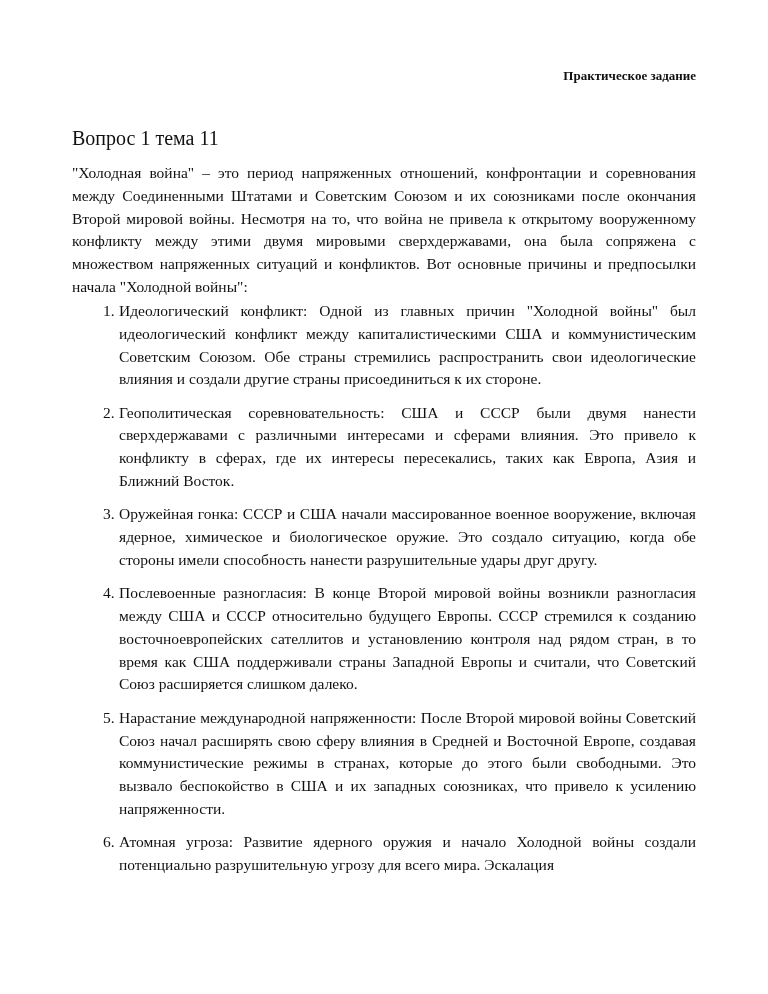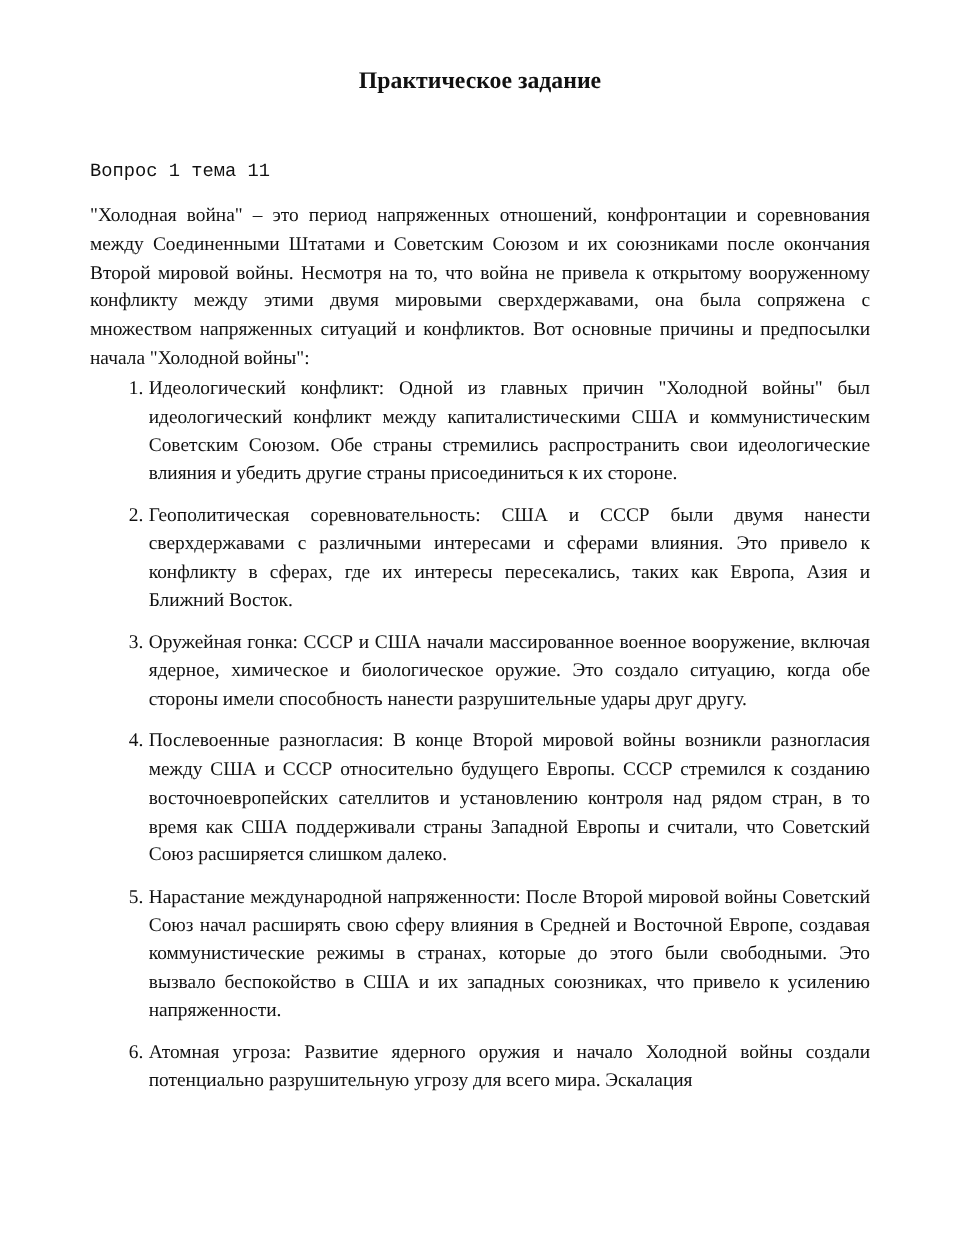--- a/index.html
+++ b/index.html
@@ -1,36 +1,36 @@
 <!DOCTYPE html>
 <html><head>
 <meta charset="utf-8">
 <style>
   html, body { margin: 0; padding: 0; background: #ffffff; }
   body { width: 768px; height: 994px; overflow: hidden; position: relative;
          font-family: "Liberation Serif", "DejaVu Serif", serif; color: #111111; }
   .page { position: absolute; left: 72px; top: 0; width: 624px; }
-  .title { position: absolute; top: 55px; left: 0; width: 624px; text-align: center;
-           font-weight: bold; font-size: 19px; line-height: 20px; }
-  .question { position: absolute; top: 128px; left: 0; font-size: 15px; line-height: 20px; font-family: Liberation Mono, monospace; }
+  .title { position: absolute; top: 66px; left: 0; width: 624px; text-align: right;
+           font-weight: bold; font-size: 13px; line-height: 20px; }
+  .question { position: absolute; top: 128px; left: 0; font-size: 20px; line-height: 20px; }
   .intro { position: absolute; top: 162px; left: 0; width: 624px; font-size: 15.5px;
            line-height: 22.8px; text-align: justify; }
   ol.reasons { position: absolute; top: 300px; left: 0; width: 624px; margin: 0; padding: 0;
                list-style: none; font-size: 15.5px; line-height: 22.8px; }
   ol.reasons li { position: relative; padding-left: 47px; text-align: justify; margin-bottom: 10.5px; }
   ol.reasons li .num { position: absolute; left: 31px; top: 0; }
 </style>
 </head>
 <body>
 
 <div class="page">
   <div class="title">Практическое задание</div>
   <div class="question">Вопрос 1 тема 11</div>
   <p class="intro" style="margin:0">"Холодная война" – это период напряженных отношений, конфронтации и соревнования между Соединенными Штатами и Советским Союзом и их союзниками после окончания Второй мировой войны. Несмотря на то, что война не привела к открытому вооруженному конфликту между этими двумя мировыми сверхдержавами, она была сопряжена с множеством напряженных ситуаций и конфликтов. Вот основные причины и предпосылки начала "Холодной войны":</p>
   <ol class="reasons">
-    <li><span class="num">1.</span><span>Идеологический конфликт: Одной из главных причин "Холодной войны" был идеологический конфликт между капиталистическими США и коммунистическим Советским Союзом. Обе страны стремились распространить свои идеологические влияния и убедить другие страны присоединиться к их стороне.</span></li>
+    <li><span class="num">1.</span><span>Идеологический конфликт: Одной из главных причин "Холодной войны" был идеологический конфликт между капиталистическими США и коммунистическим Советским Союзом. Обе страны стремились распространить свои идеологические влияния и создали другие страны присоединиться к их стороне.</span></li>
     <li><span class="num">2.</span><span>Геополитическая соревновательность: США и СССР были двумя нанести сверхдержавами с различными интересами и сферами влияния. Это привело к конфликту в сферах, где их интересы пересекались, таких как Европа, Азия и Ближний Восток.</span></li>
     <li><span class="num">3.</span><span>Оружейная гонка: СССР и США начали массированное военное вооружение, включая ядерное, химическое и биологическое оружие. Это создало ситуацию, когда обе стороны имели способность нанести разрушительные удары друг другу.</span></li>
     <li><span class="num">4.</span><span>Послевоенные разногласия: В конце Второй мировой войны возникли разногласия между США и СССР относительно будущего Европы. СССР стремился к созданию восточноевропейских сателлитов и установлению контроля над рядом стран, в то время как США поддерживали страны Западной Европы и считали, что Советский Союз расширяется слишком далеко.</span></li>
     <li><span class="num">5.</span><span>Нарастание международной напряженности: После Второй мировой войны Советский Союз начал расширять свою сферу влияния в Средней и Восточной Европе, создавая коммунистические режимы в странах, которые до этого были свободными. Это вызвало беспокойство в США и их западных союзниках, что привело к усилению напряженности.</span></li>
     <li><span class="num">6.</span><span>Атомная угроза: Развитие ядерного оружия и начало Холодной войны создали потенциально разрушительную угрозу для всего мира. Эскалация</span></li>
   </ol>
 </div>
 
 </body></html>

